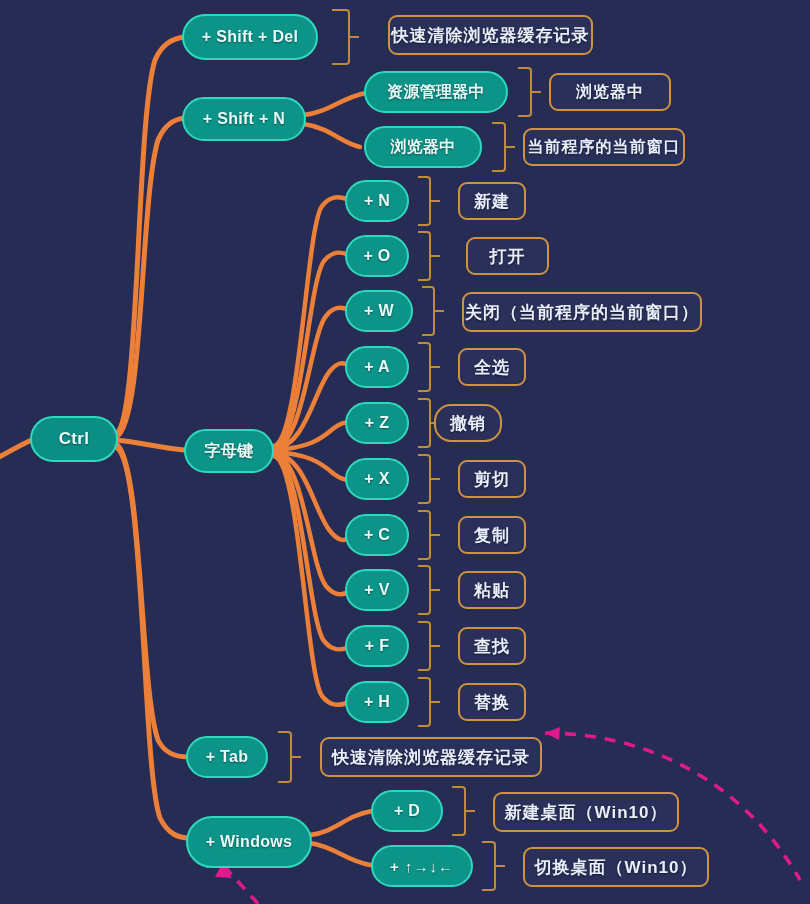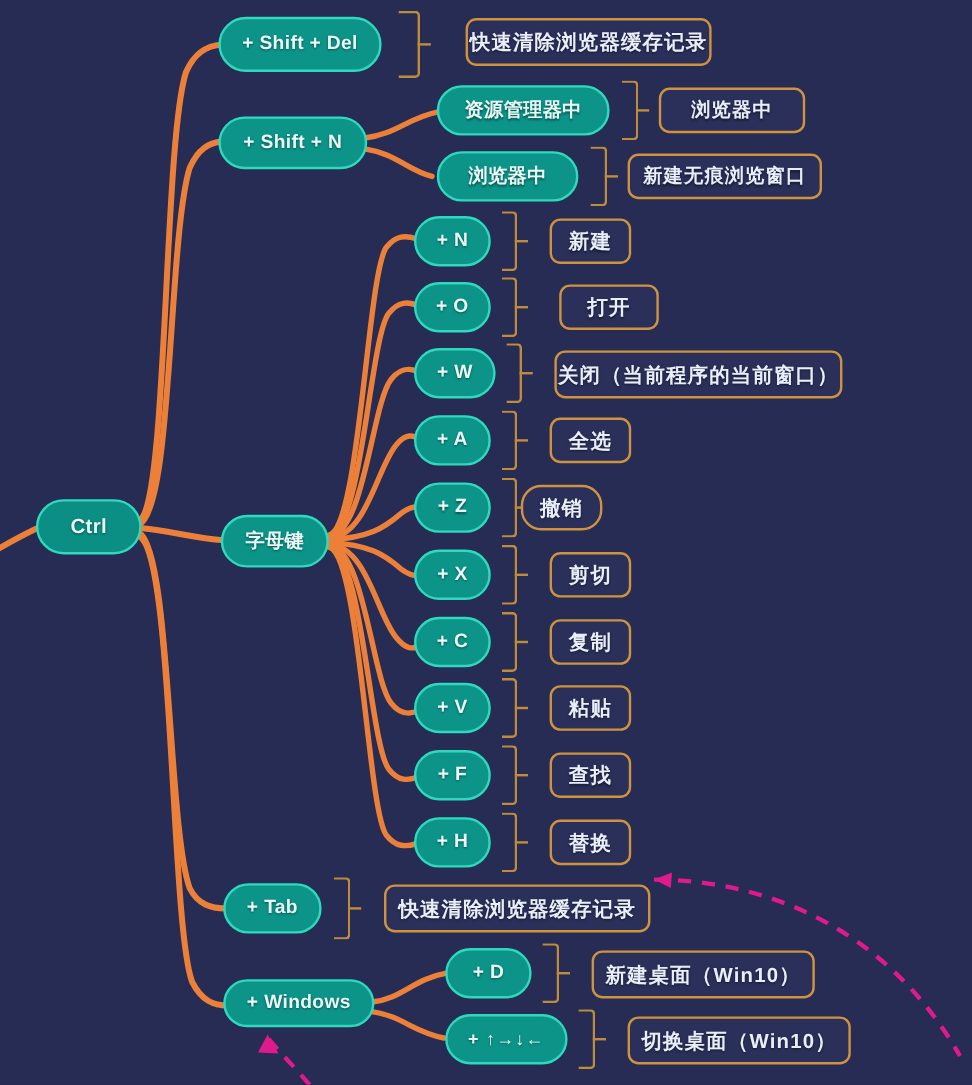--- a/index.html
+++ b/index.html
@@ -161,21 +161,21 @@
     <span>浏览器中</span>
   </div>
 
   <div class="node lvl2" style="left:364px;top:126px;width:118px;height:42px;">
     <span>浏览器中</span>
   </div>
   <div class="bracket" style="left:492px;top:122px;width:14px;height:50px;">
       <i class="tick"></i>
     </div>
   <div class="label sm" style="left:523px;top:128px;width:162px;height:38px;">
-    <span>新建无痕浏览窗口</span>
+    <span>当前程序的当前窗口</span>
   </div>
 
   <div class="node lvl1" style="left:184px;top:429px;width:90px;height:44px;">
     <span>字母键</span>
   </div>
 
   <div class="node key" style="left:345px;top:180px;width:64px;height:42px;">
     <span>+ N</span>
   </div>
   <div class="bracket" style="left:418px;top:176px;width:13px;height:50px;">
@@ -278,21 +278,21 @@
   <div class="node lvl1" style="left:186px;top:736px;width:82px;height:42px;">
     <span>+ Tab</span>
   </div>
   <div class="bracket" style="left:278px;top:731px;width:14px;height:52px;">
       <i class="tick"></i>
     </div>
   <div class="label" style="left:320px;top:737px;width:222px;height:40px;">
     <span>快速清除浏览器缓存记录</span>
   </div>
 
-  <div class="node lvl1" style="left:186px;top:816px;width:126px;height:40px;justify-content:center;">
+  <div class="node lvl1" style="left:186px;top:816px;width:126px;height:52px;justify-content:center;">
     <span>+ Windows</span>
   </div>
 
   <div class="node key" style="left:371px;top:790px;width:72px;height:42px;">
     <span>+ D</span>
   </div>
   <div class="bracket" style="left:452px;top:786px;width:14px;height:50px;">
       <i class="tick"></i>
     </div>
   <div class="label" style="left:493px;top:792px;width:186px;height:40px;">

